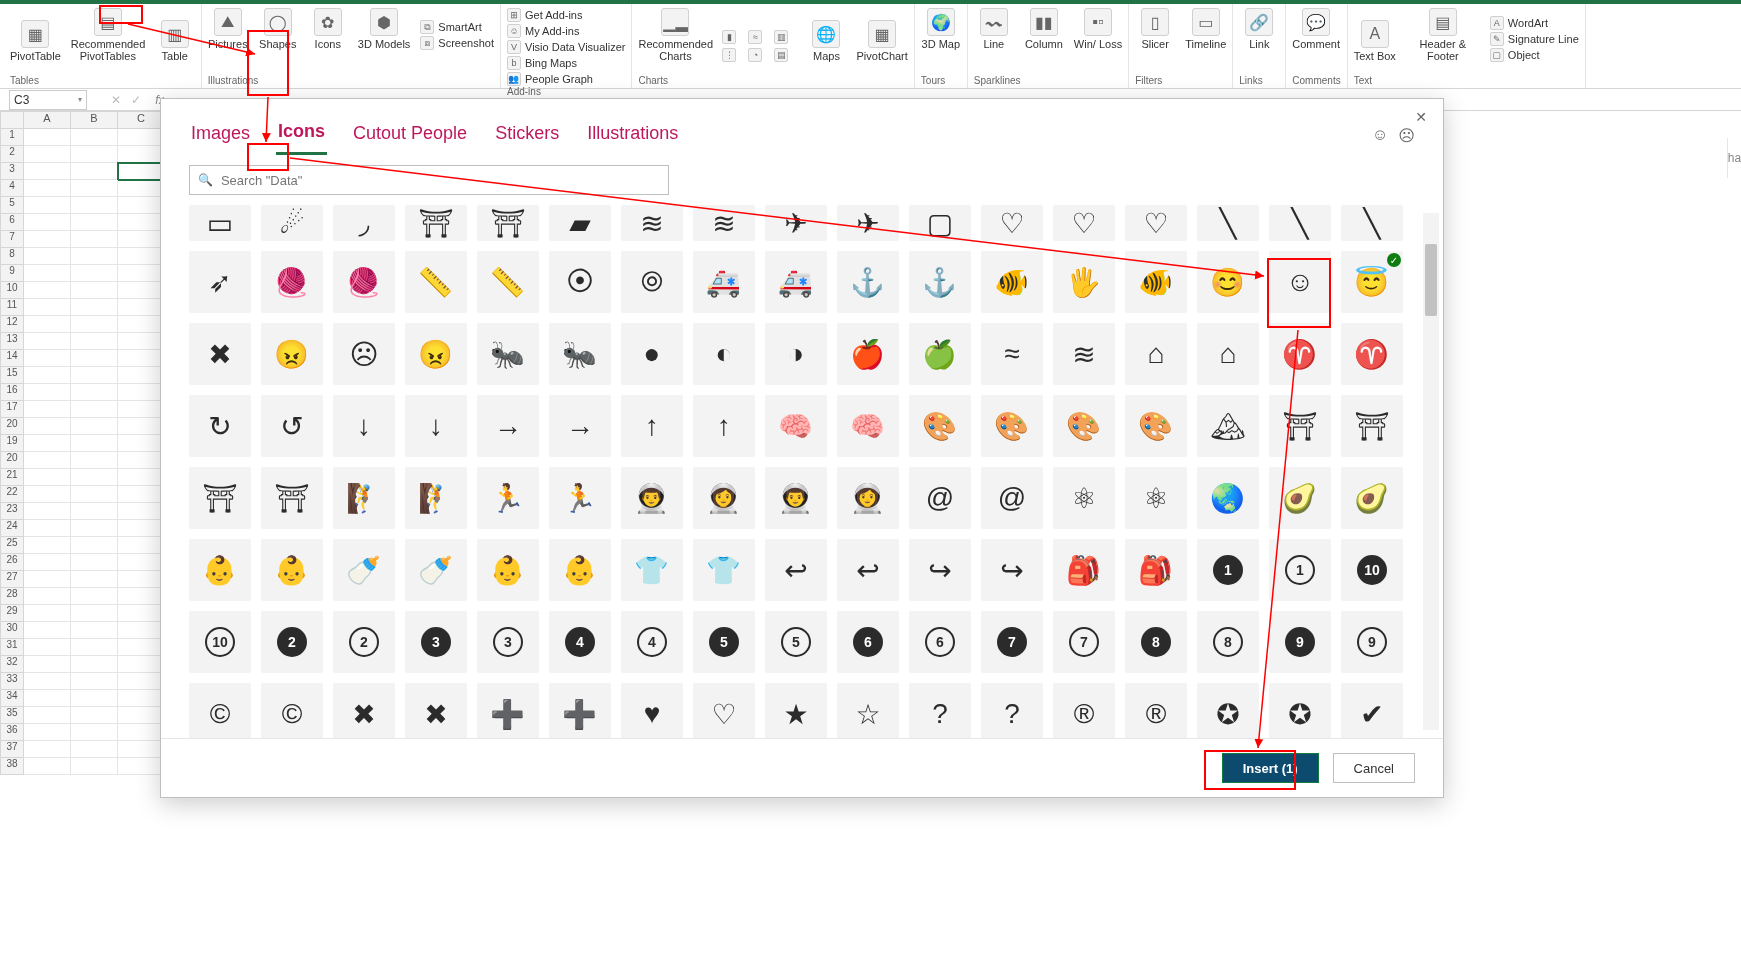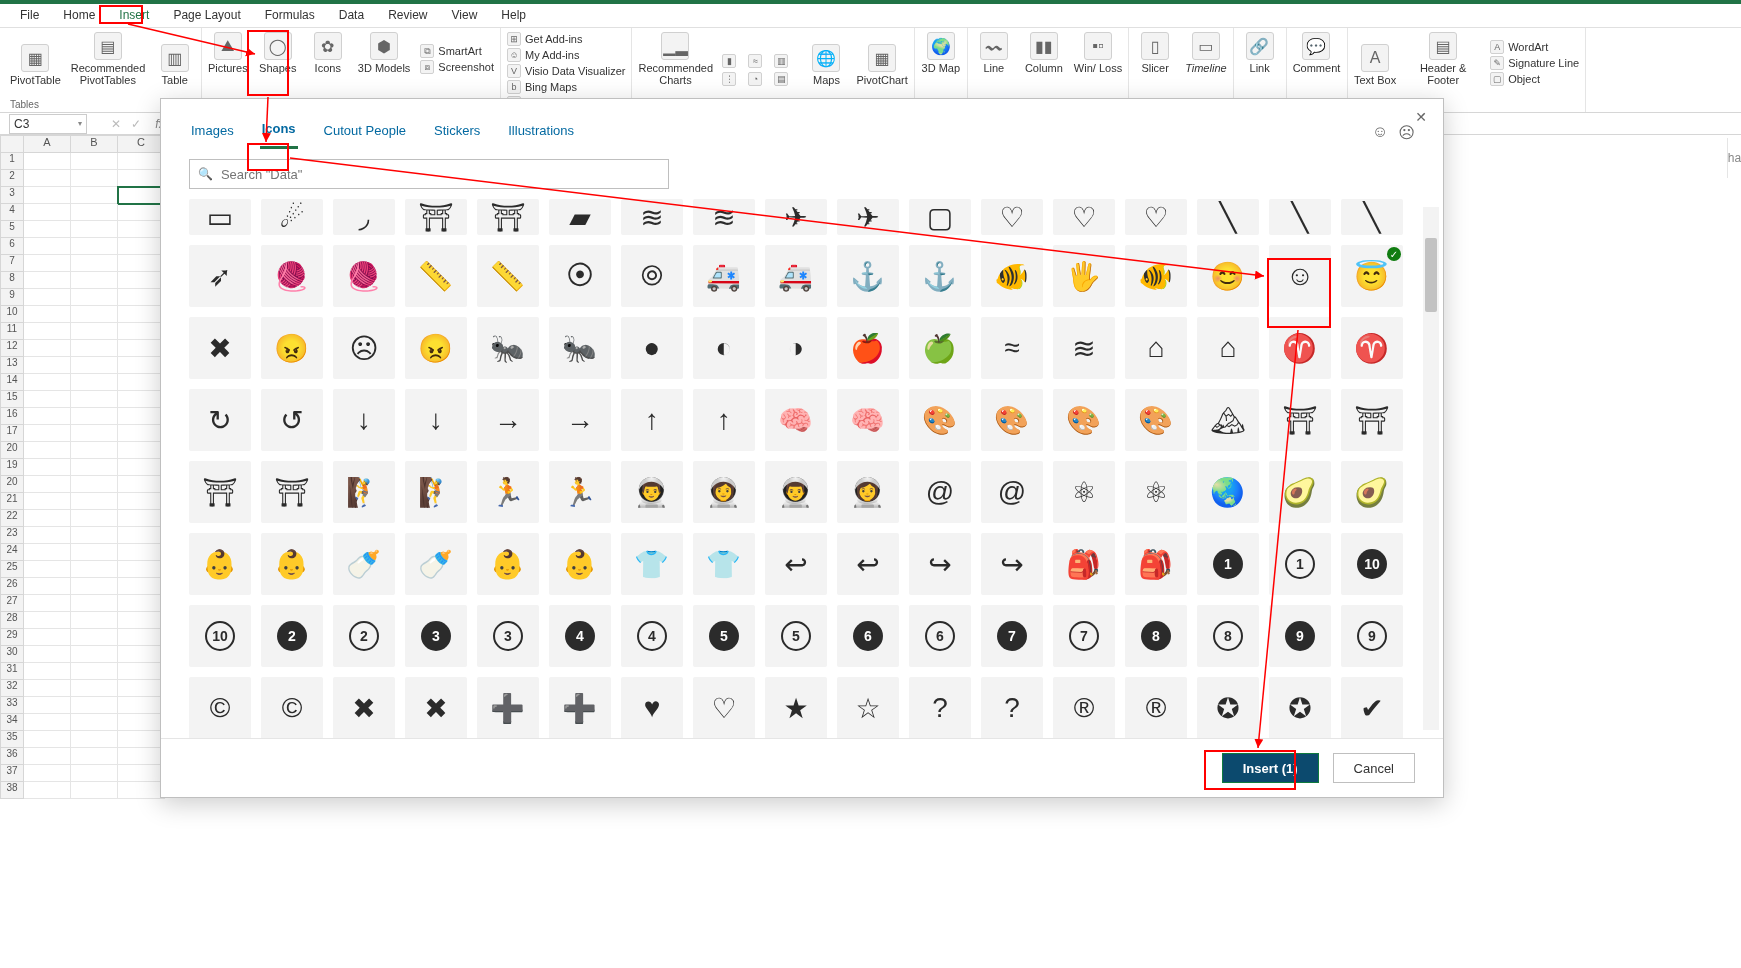--- a/index.html
+++ b/index.html
@@ -32,21 +32,21 @@
   .ch { width:47px; border:1px solid #d6d6d6; border-left:none; background:#f3f3f3; text-align:center; font-size:11px; color:#555; }
   .rows { }
   .rw { display:flex; height:17px; }
   .rh { width:24px; border:1px solid #d6d6d6; border-top:none; background:#f3f3f3; text-align:center; font-size:10px; color:#555; }
   .cell { width:47px; border-right:1px solid #e5e5e5; border-bottom:1px solid #e5e5e5; }
   .selcell { outline:2px solid #217346; outline-offset:-1px; }
   
   .dialog { position:absolute; left:160px; top:98px; width:1284px; height:700px; background:#fff; border:1px solid #bfbfbf; box-shadow:0 6px 24px rgba(0,0,0,.2); display:flex; flex-direction:column; }
   .dclose { position:absolute; top:6px; right:10px; width:24px; height:24px; display:flex; align-items:center; justify-content:center; font-size:14px; color:#666; cursor:pointer; }
   .dtabs { display:flex; gap:24px; padding:16px 28px 0 28px; align-items:center; }
-  .dtab { padding:6px 2px 10px 2px; font-size:13px; color:#0369a1; cursor:pointer; }
+  .dtab { padding:6px 2px 10px 2px; font-size:18px; color:#be185d; cursor:pointer; }
   .dtab.active { font-weight:600; border-bottom:3px solid #217346; }
   .demoji { margin-left:auto; display:flex; gap:10px; }
   .demoji span { font-size:16px; color:#666; cursor:pointer; }
   .srch { margin:10px 28px; width:480px; height:30px; border:1px solid #bfbfbf; display:flex; align-items:center; padding:0 8px; gap:6px; }
   .srch input { border:none; outline:none; font-size:13px; flex:1; color:#444; }
   .grid-wrap { position:relative; flex:1; overflow:hidden; padding:0 28px; }
   .igrid { display:grid; grid-template-columns:repeat(17, 62px); gap:10px; }
   .itile { width:62px; height:62px; background:#f3f3f3; border-radius:2px; display:flex; align-items:center; justify-content:center; font-size:28px; color:#2b2b2b; cursor:pointer; position:relative; }
   .itile.hrow { height:36px; }
   .itile.selected::after { content:""; position:absolute; top:2px; right:2px; width:14px; height:14px; border-radius:50%; background:#107c10; }
@@ -63,31 +63,20 @@
   .numcirc.fill { background:#2b2b2b; color:#fff; }
   .numcirc.out { border:2px solid #2b2b2b; color:#2b2b2b; }
   .sidecut { position:absolute; right:0; top:138px; width:14px; height:40px; background:#fff; color:#888; font-size:12px; display:flex; align-items:center; justify-content:center; border-left:1px solid #e5e5e5; }
 </style>
 </head>
 <body>
 
 <div class="app">
   <div class="topbar"></div>
 
-  <div class="menu" id="menu">
-      <div class="mitem">File</div>
-      <div class="mitem">Home</div>
-      <div class="mitem active">Insert</div>
-      <div class="mitem">Page Layout</div>
-      <div class="mitem">Formulas</div>
-      <div class="mitem">Data</div>
-      <div class="mitem">Review</div>
-      <div class="mitem">View</div>
-      <div class="mitem">Help</div>
-    </div>
 
   <div class="ribbon" id="ribbon">
       <div class="rgroup">
         <div class="icons">
           <div class="rbtn">
             <div class="ric">▦</div>
             <div style="max-width: 74px; text-align: center; line-height: 12px;">PivotTable</div>
           </div>
           <div class="rbtn">
             <div class="ric">▤</div>
@@ -210,21 +199,21 @@
         <div class="glabel">Sparklines</div>
       </div>
       <div class="rgroup">
         <div class="icons">
           <div class="rbtn">
             <div class="ric">▯</div>
             <div style="max-width: 74px; text-align: center; line-height: 12px;">Slicer</div>
           </div>
           <div class="rbtn">
             <div class="ric">▭</div>
-            <div style="max-width: 74px; text-align: center; line-height: 12px; font-style: italic;">Timeline</div>
+            <div style="max-width: 74px; text-align: center; line-height: 12px;">Timeline</div>
           </div>
         </div>
         <div class="glabel">Filters</div>
       </div>
       <div class="rgroup">
         <div class="icons">
           <div class="rbtn">
             <div class="ric">🔗</div>
             <div style="max-width: 74px; text-align: center; line-height: 12px;">Link</div>
           </div>

